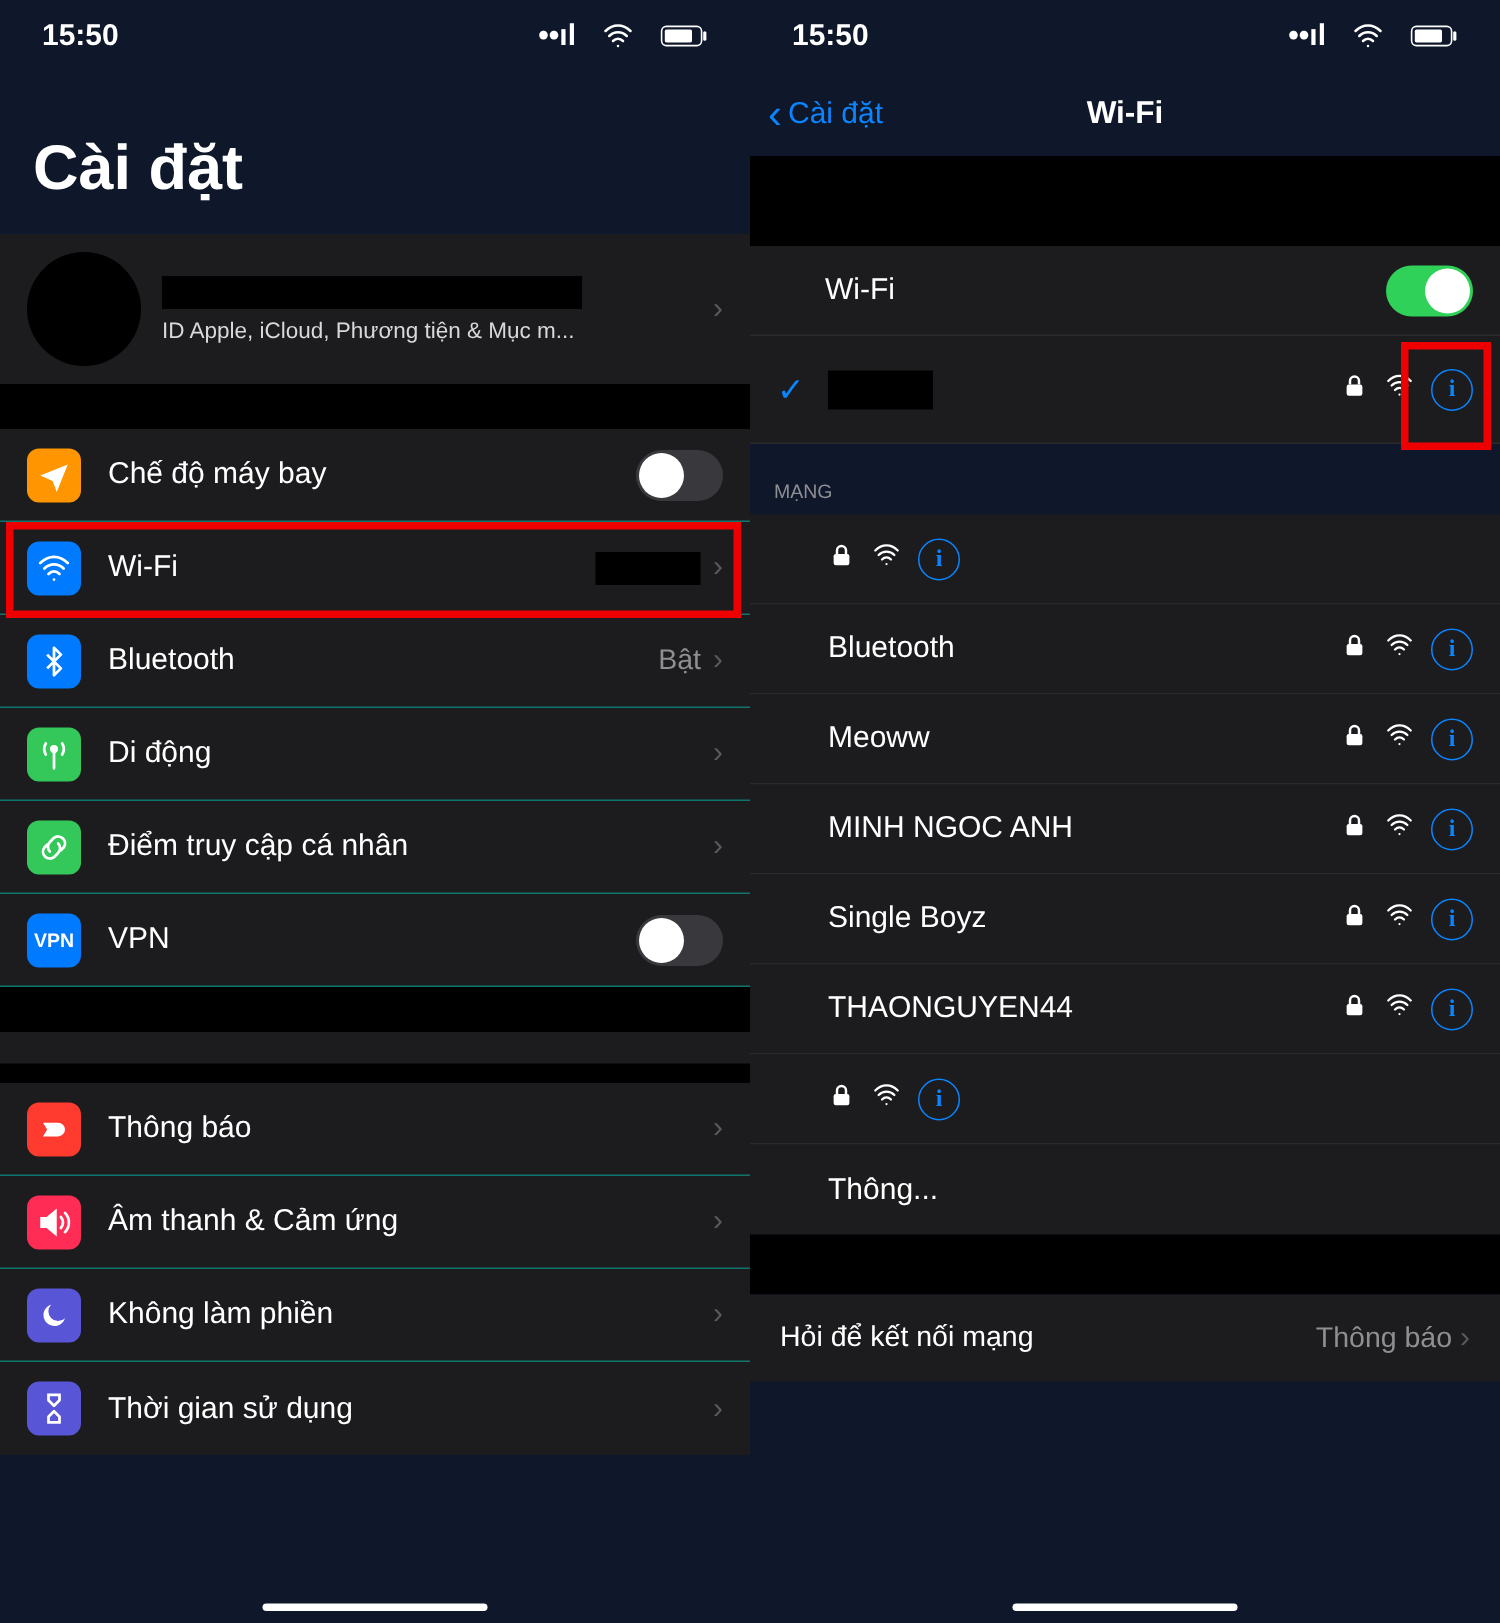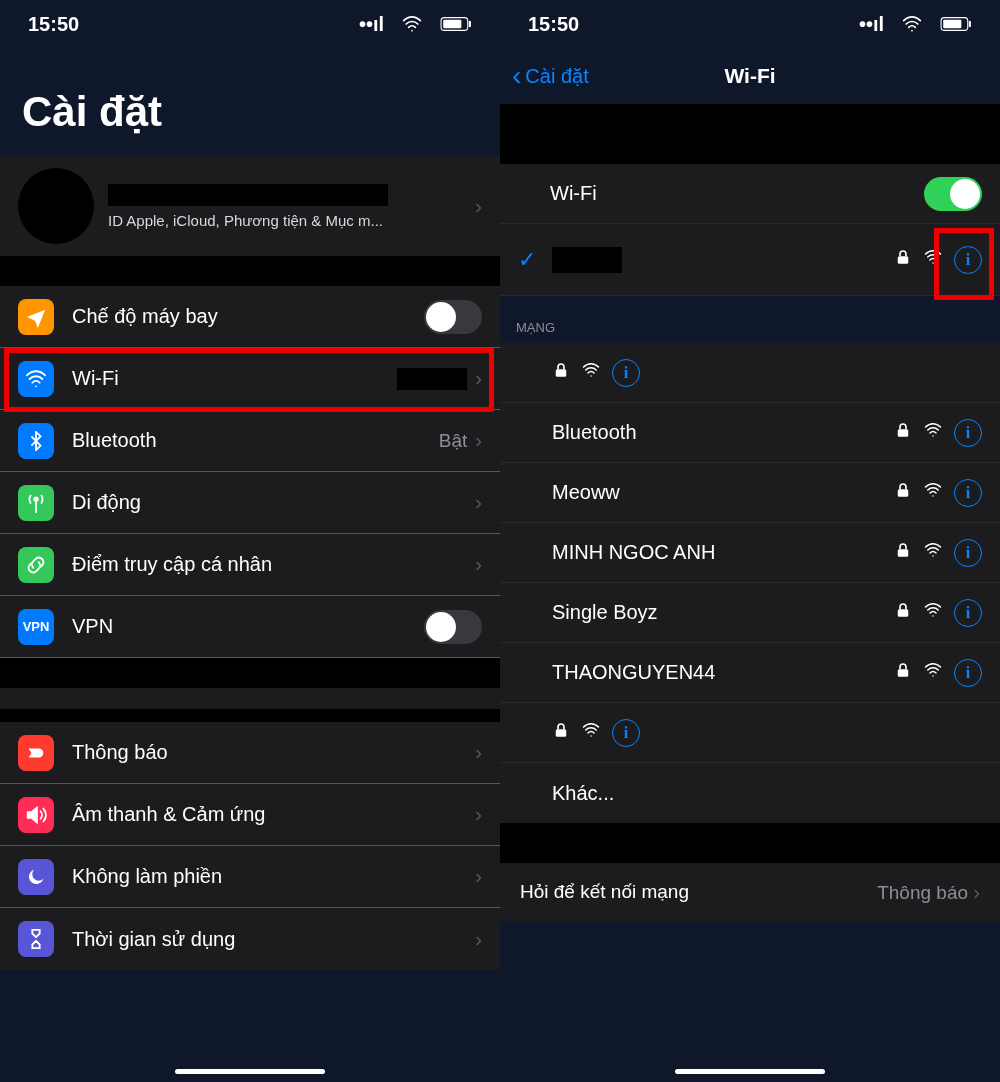--- a/index.html
+++ b/index.html
@@ -405,21 +405,21 @@
               <use href="#svg-lock"></use>
             </svg></span>
           <span class="wifi-i"><svg viewBox="0 0 24 24" style="color:#fff">
               <use href="#svg-wifi"></use>
             </svg></span>
           <span class="info-circle">i</span>
         </span>
       </div>
       <div class="wifi-row">
         <span class="check"></span>
-        <span class="wifi-name">Khác...</span>
+        <span class="wifi-name">Thông...</span>
       </div>
     </div>
 
   <div style="height:40px;background:#000;"></div>
 
   <div class="ask-row">
     <span>Hỏi để kết nối mạng</span>
     <span><span class="val">Thông báo</span> <span class="chevron">›</span></span>
   </div>
 

